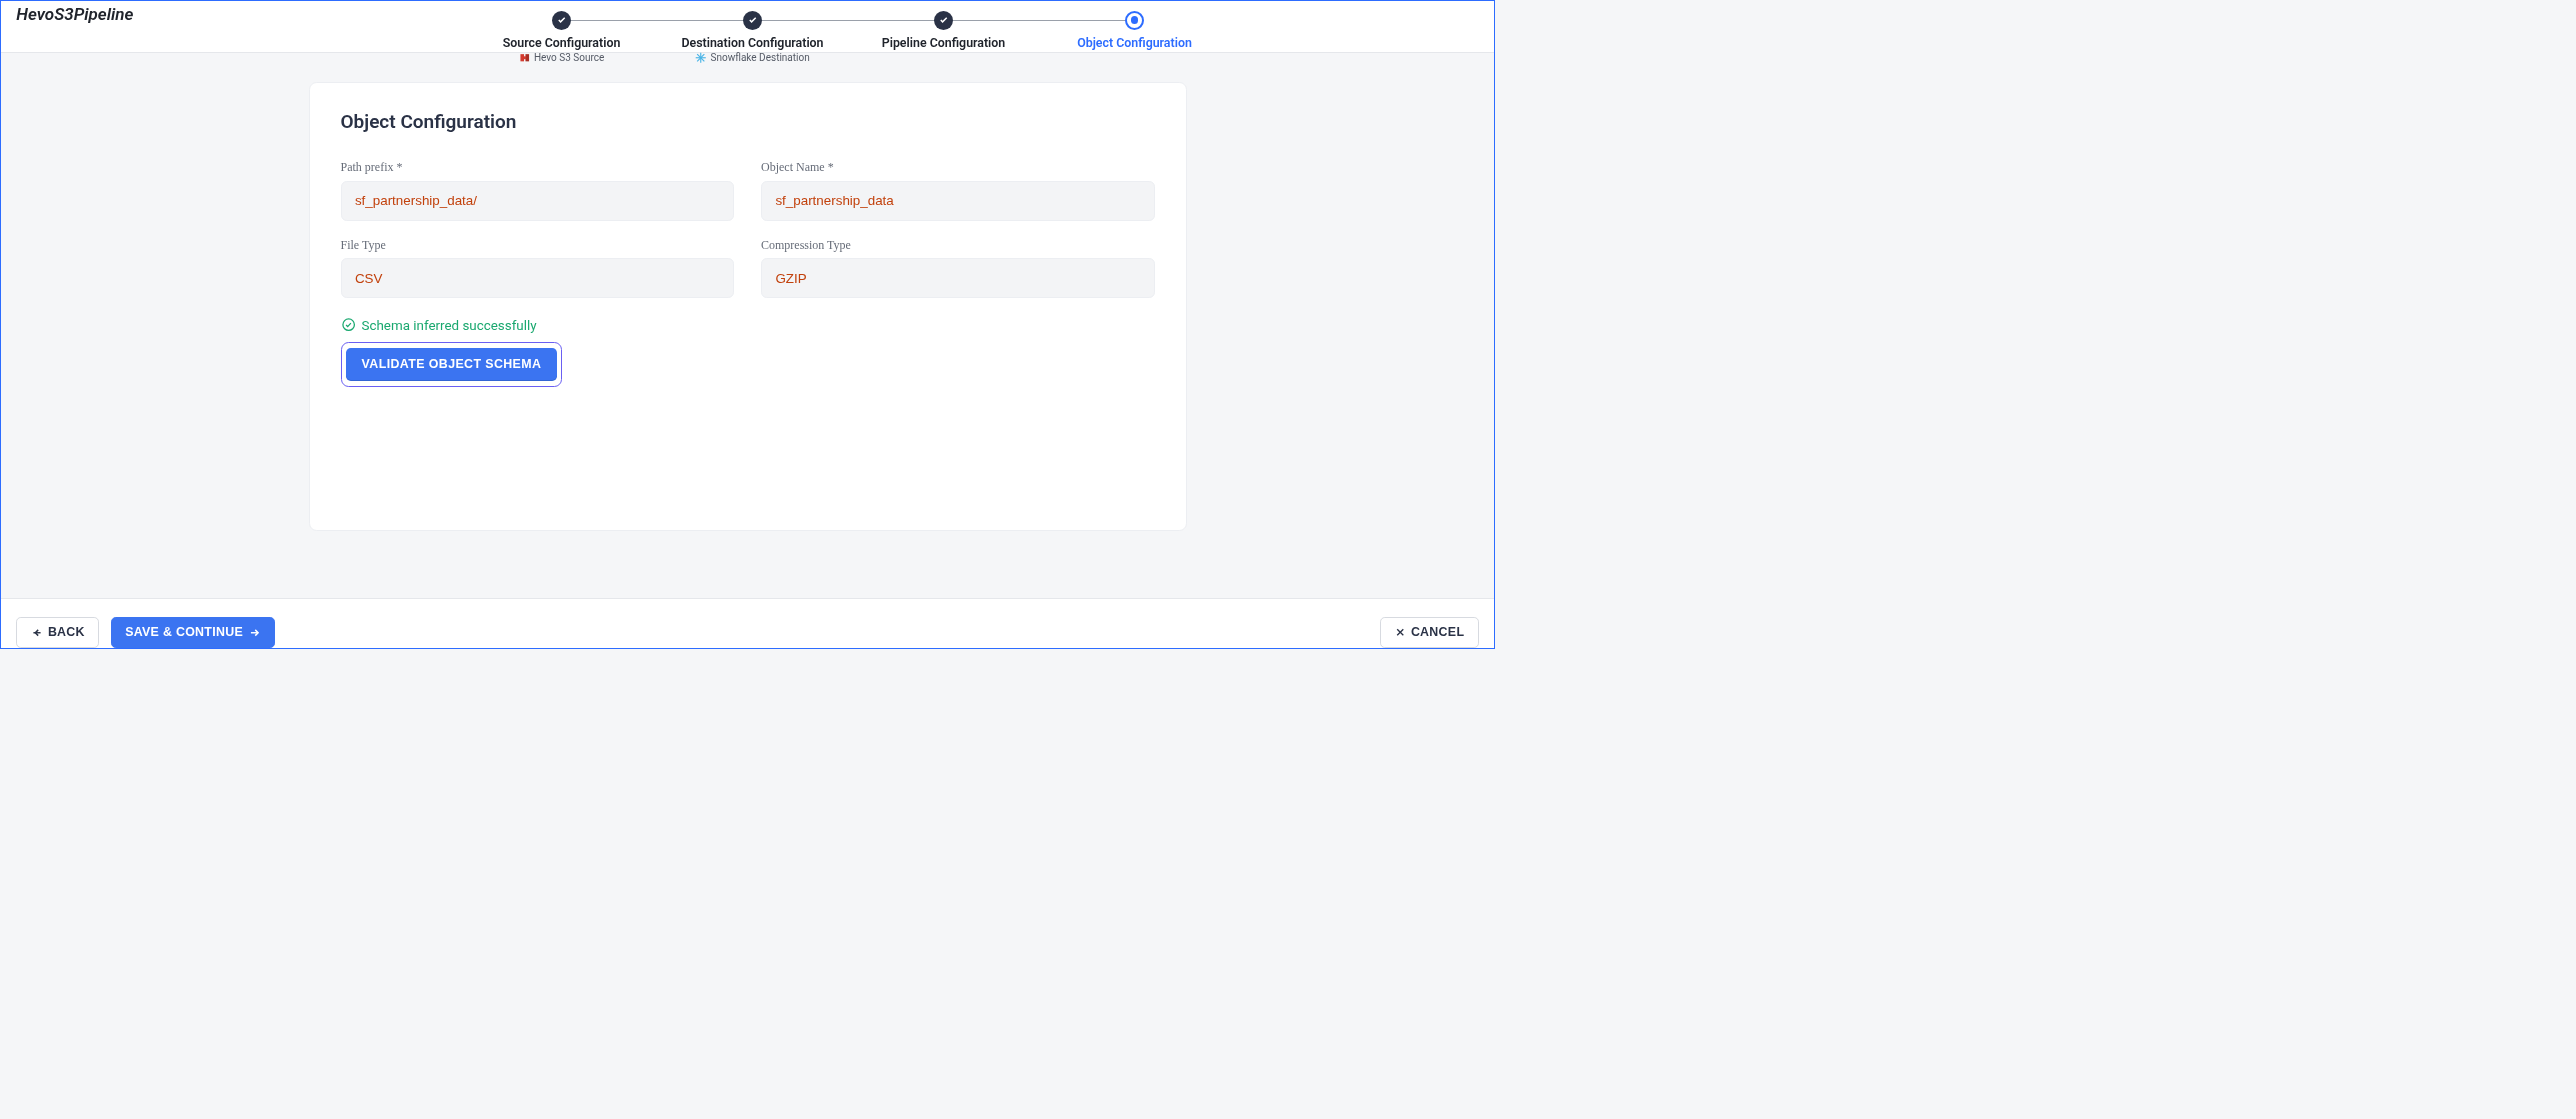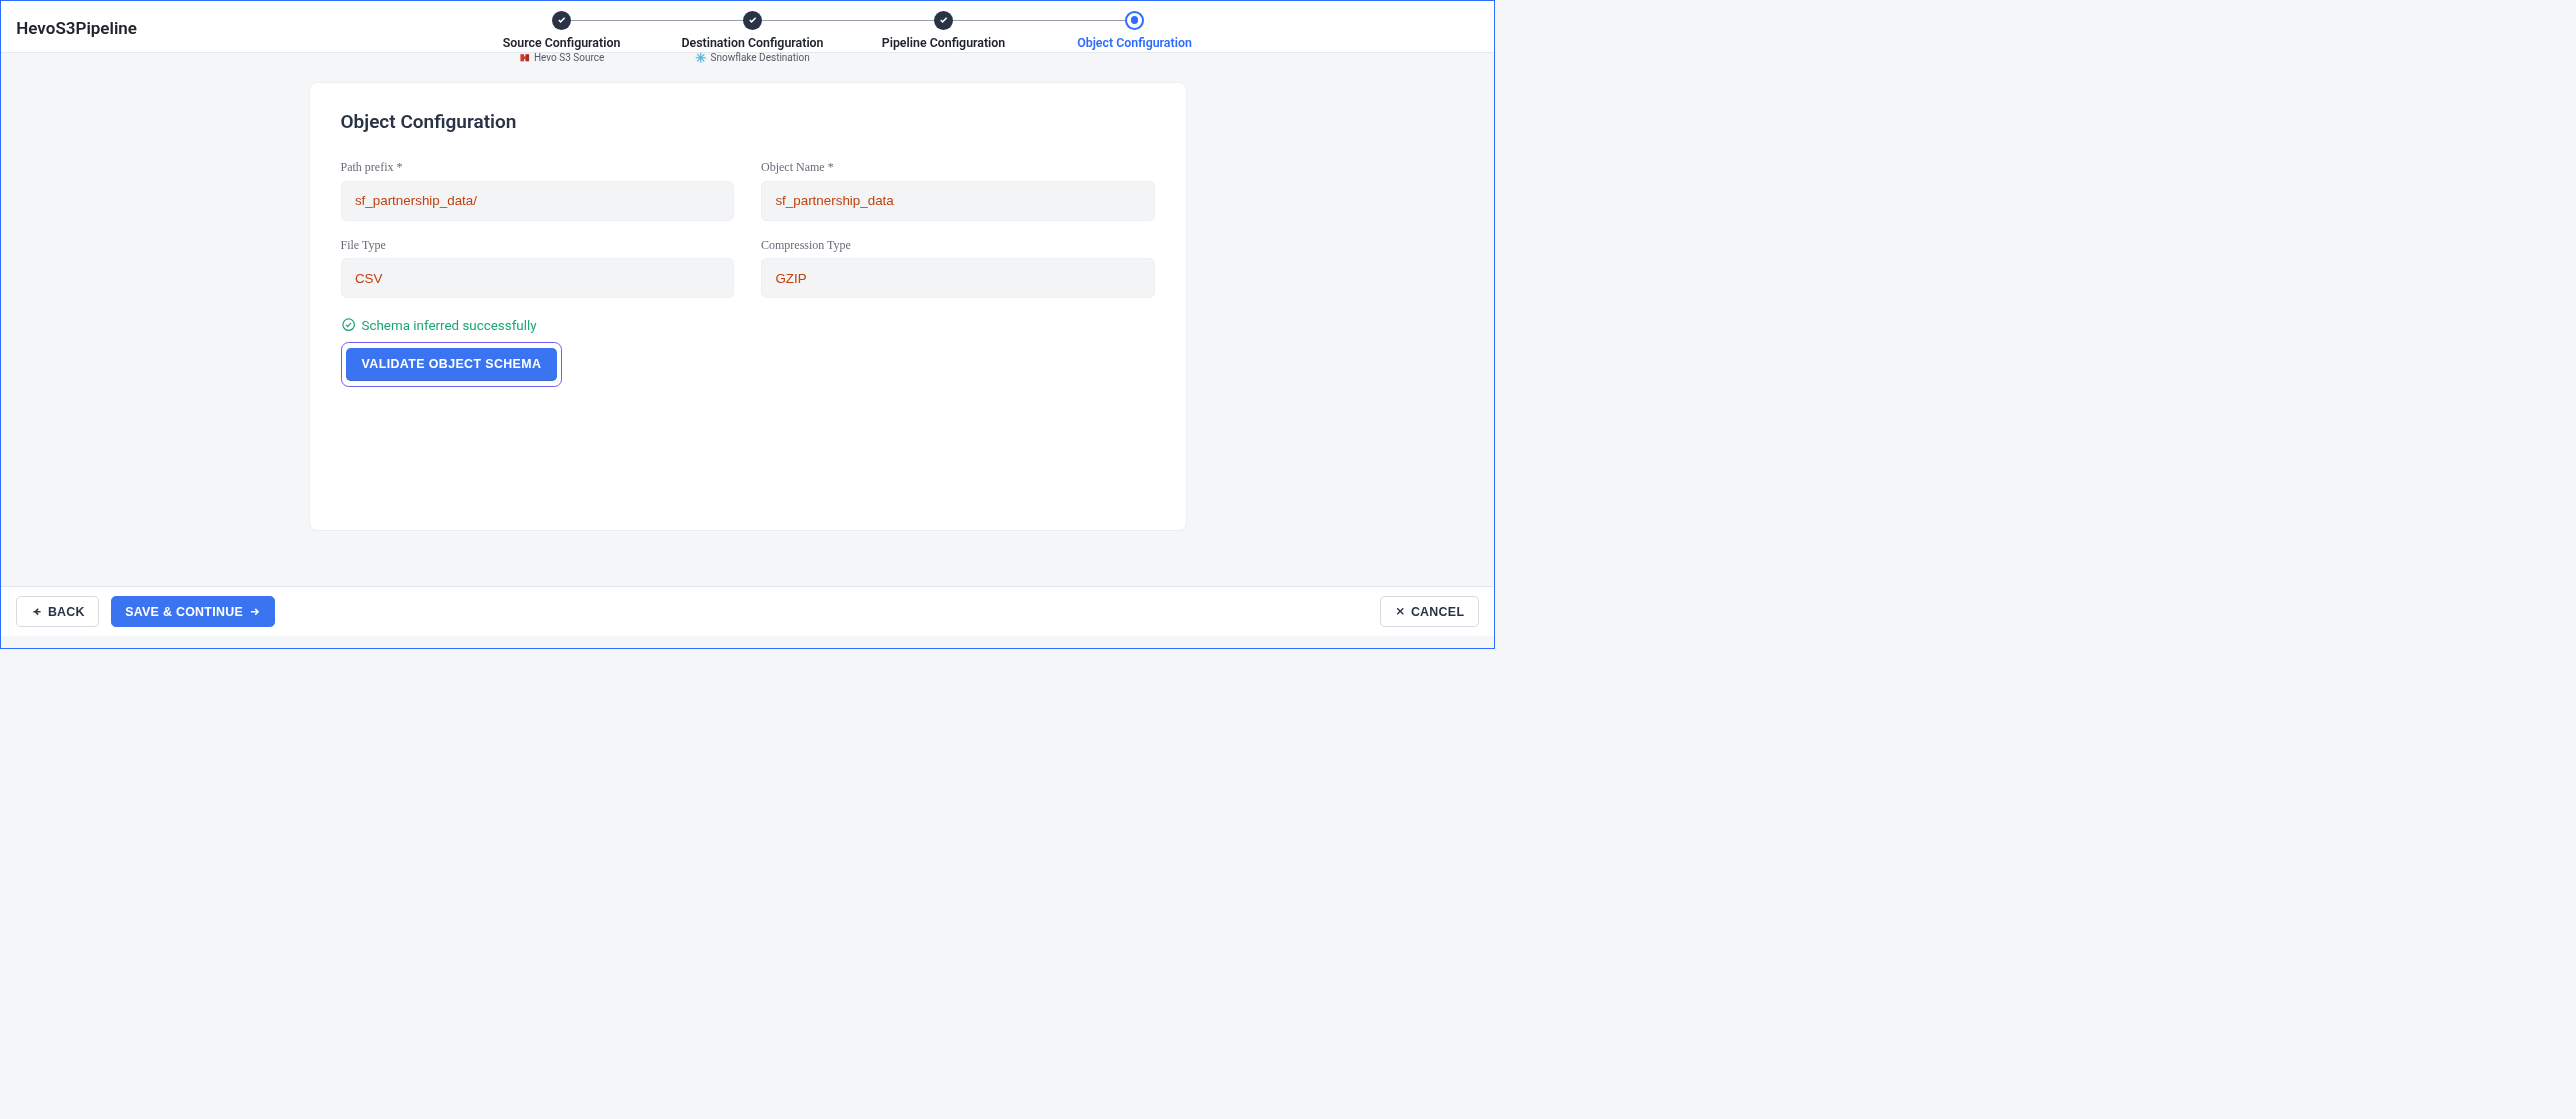--- a/index.html
+++ b/index.html
@@ -20,22 +20,23 @@
     height: 52px;
     border-bottom: 1px solid #e5e7eb;
     display: flex;
     align-items: flex-start;
     padding: 0 15.3px;
   }
   .pipeline-name {
     font-size: 17px;
     font-weight: 600;
     color: #20242c;
-    padding-top: 17px;
+    padding-top: 3px;
     width: 201px;
+    font-style: italic;
   }
   .stepper {
     flex: 1;
     display: flex;
     justify-content: center;
     padding-top: 9.5px;
   }
   .stepper-inner {
     display: flex;
     align-items: flex-start;
@@ -166,26 +167,26 @@
     border: none;
     border-radius: 4.8px;
     padding: 9.5px 15.3px;
     cursor: pointer;
     box-shadow: inset 0 -1px 0 rgba(0,0,0,.12);
   }
 
   
   .footer {
     position: absolute;
-    left: 0; right: 0; bottom: 12px;
+    left: 0; right: 0; bottom: 0;
     height: 50px;
     background: #fff;
     border-top: 1px solid #e5e7eb;
     display: flex;
-    align-items: center;
+    align-items: flex-end;
     padding: 0 15.3px;
   }
   .btn {
     font-size: 12.4px;
     font-weight: 700;
     letter-spacing: 0.3px;
     border-radius: 4.8px;
     padding: 7.6px 13.4px;
     cursor: pointer;
     display: inline-flex;

